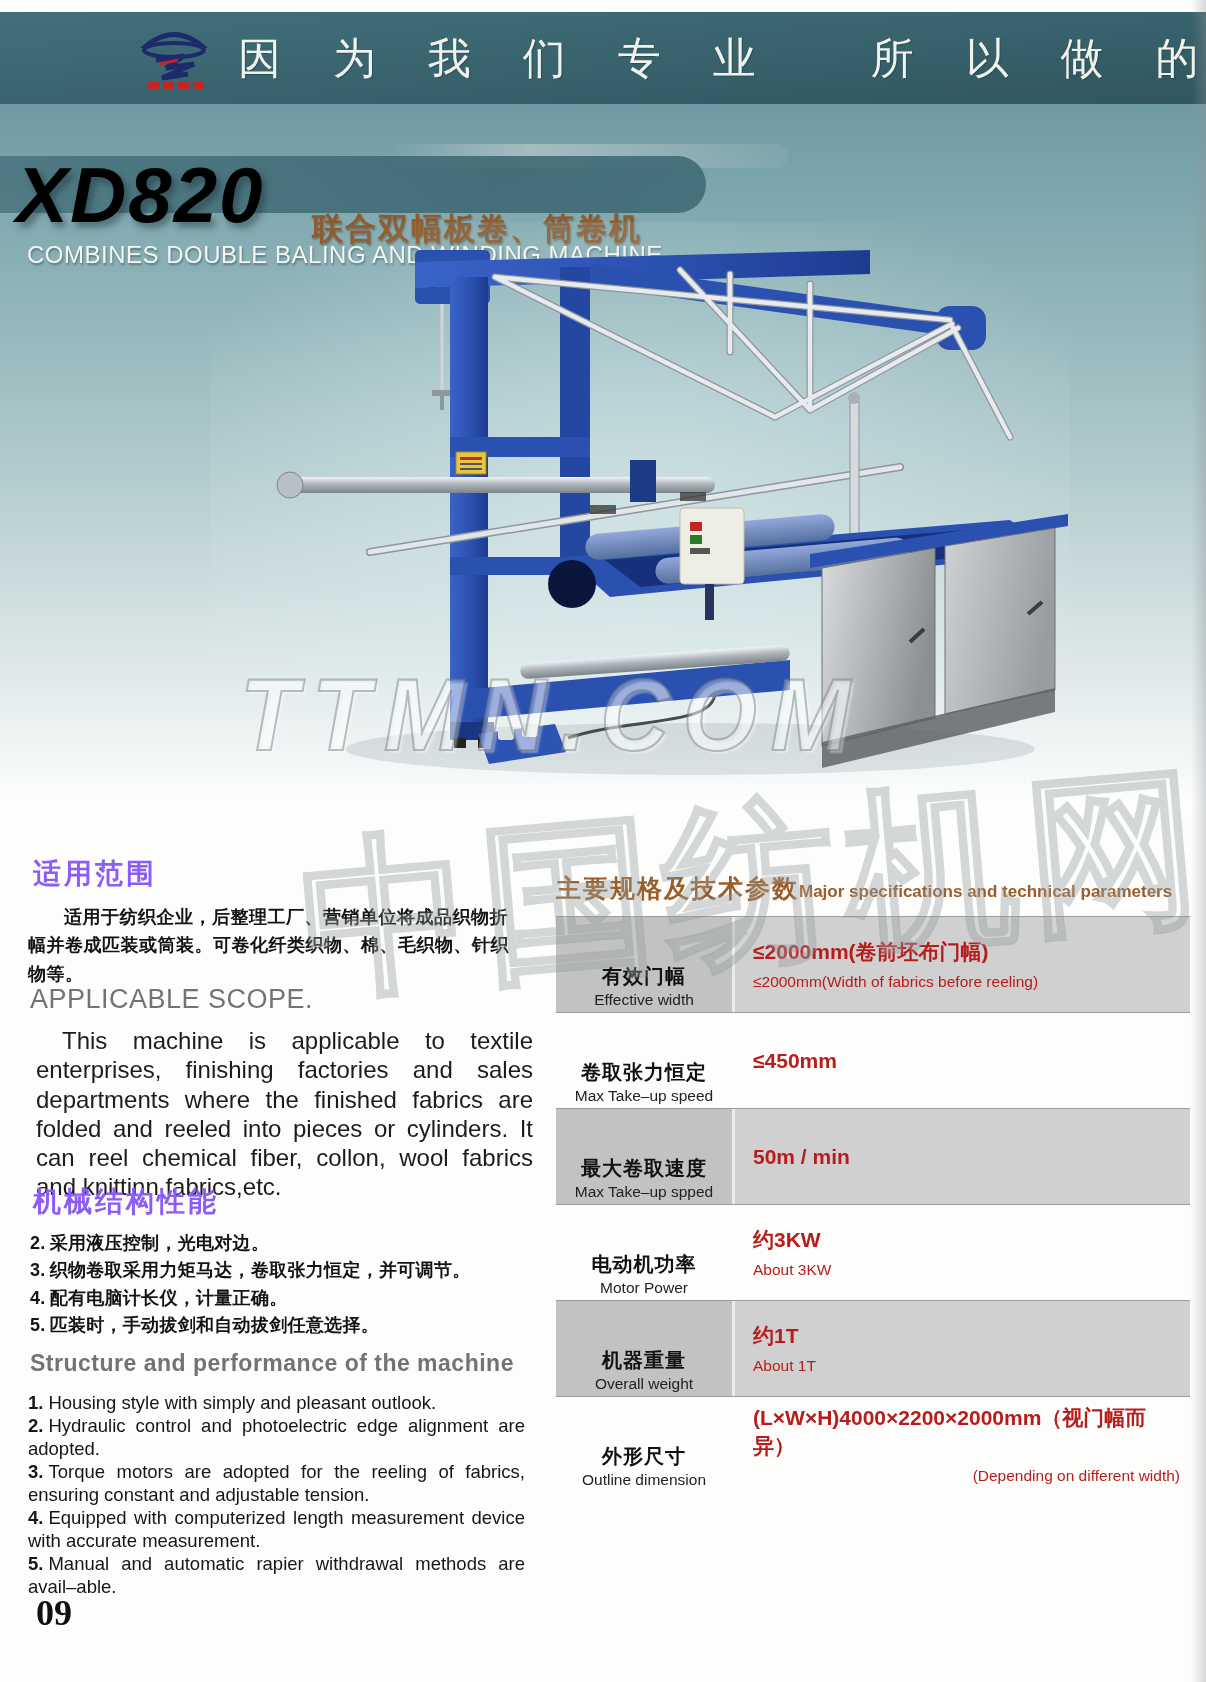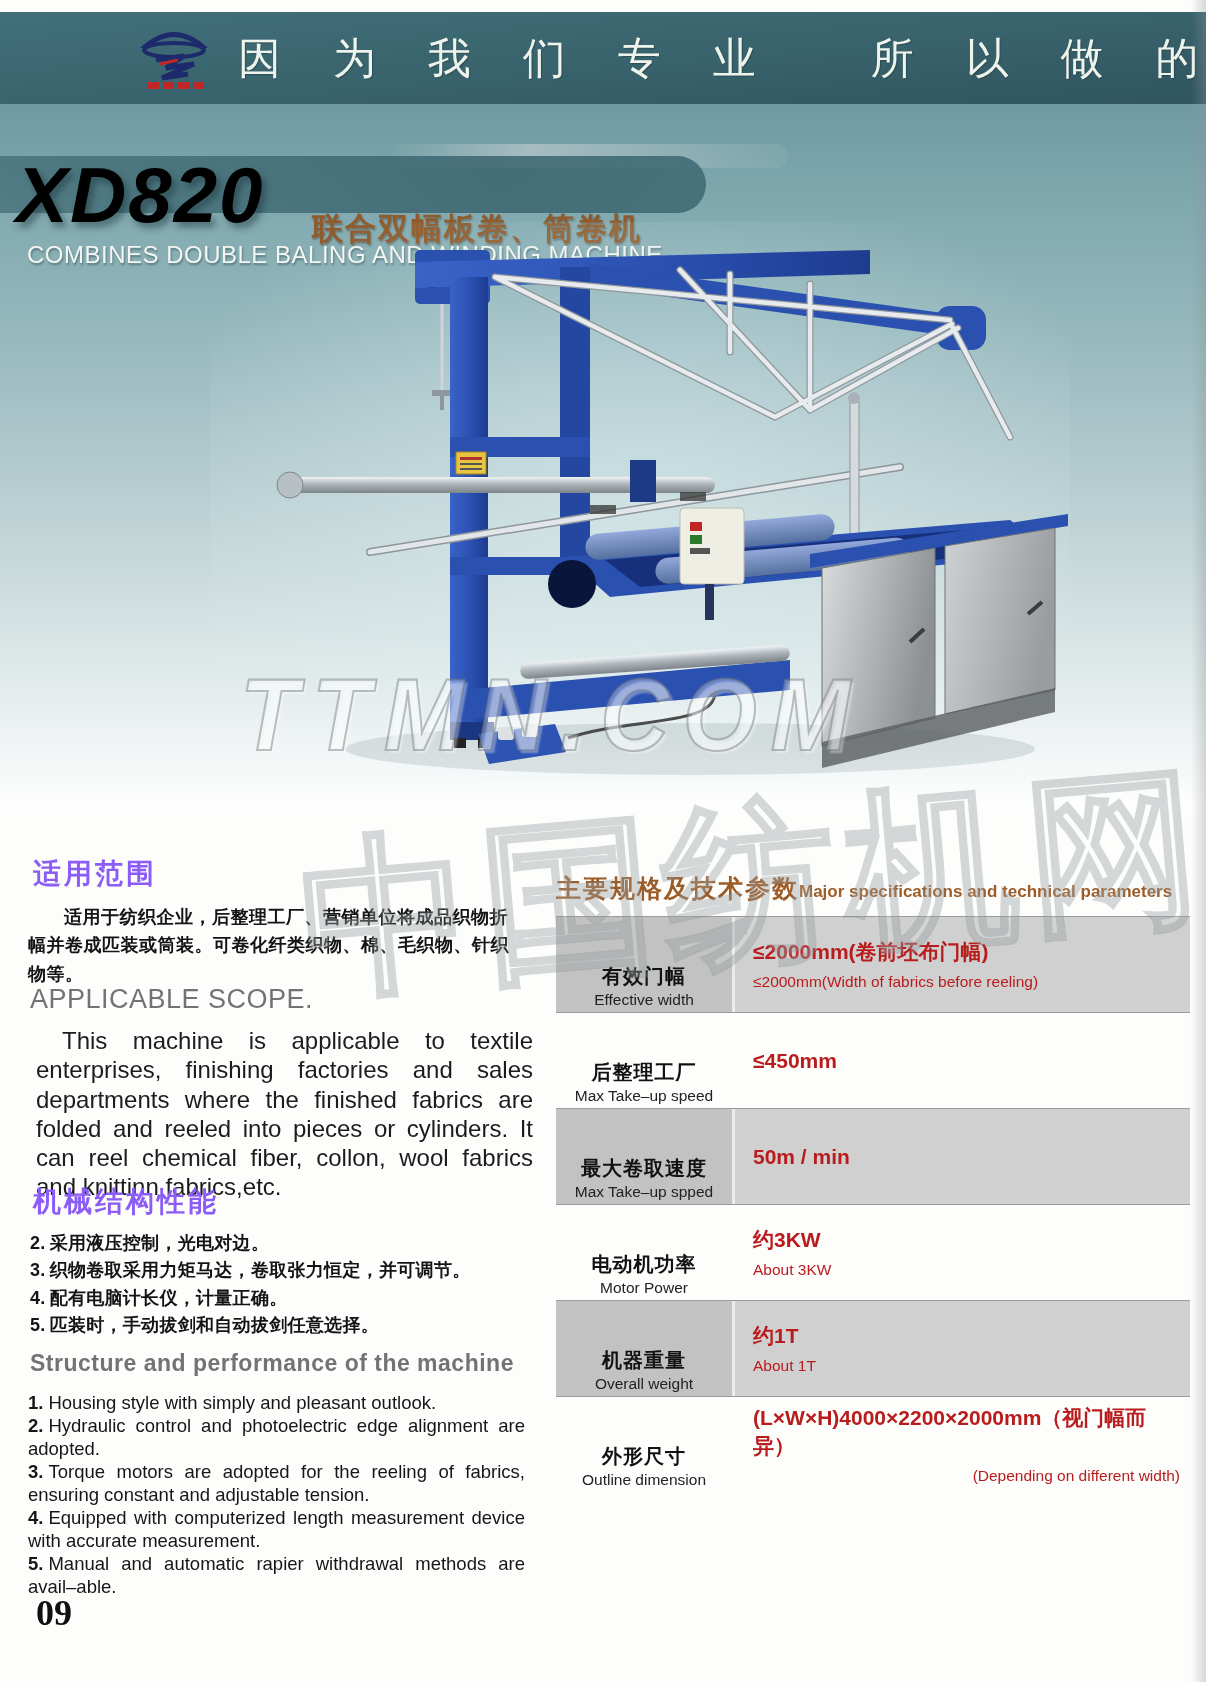--- a/index.html
+++ b/index.html
@@ -274,21 +274,21 @@
           <span class="spec-label-en">Effective width</span>
         </div>
         <div class="spec-value">
           <span class="v1">≤2000mm(卷前坯布门幅)</span>
           <span class="v2">≤2000mm(Width of fabrics before reeling)</span>
         </div>
       </div>
 
       <div class="spec-row">
         <div class="spec-label">
-          <span class="spec-label-cn">后整理工厂</span>
+          <span class="spec-label-cn">卷取张力恒定</span>
           <span class="spec-label-en">Max Take–up speed</span>
         </div>
         <div class="spec-value">
           <span class="v1">≤450mm</span>
 
         </div>
       </div>
 
       <div class="spec-row">
         <div class="spec-label">

